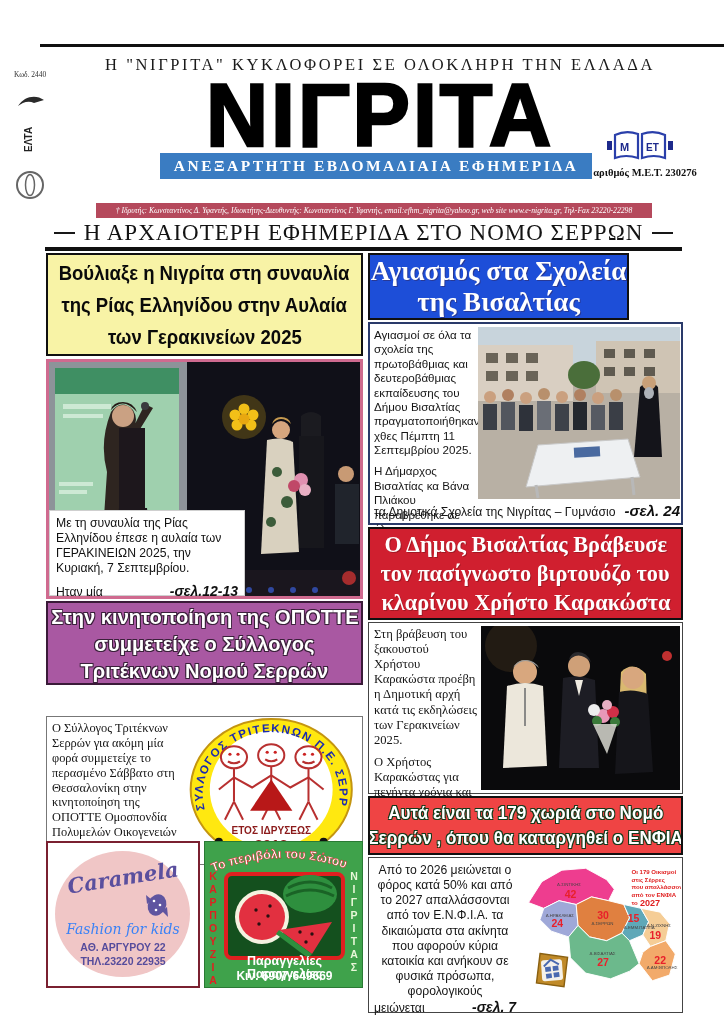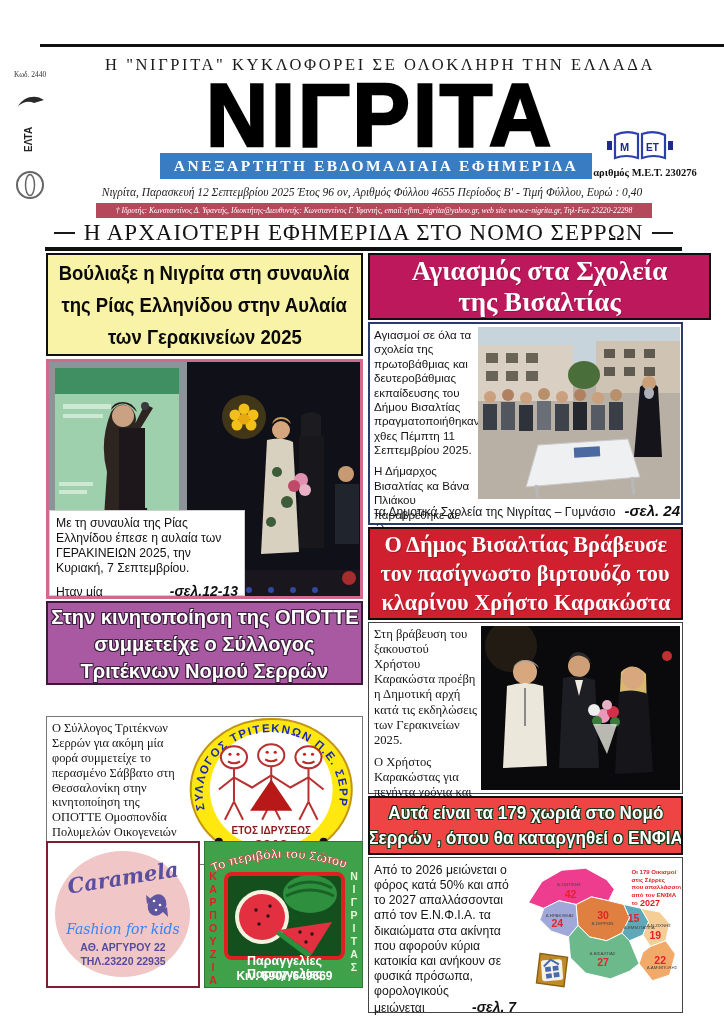--- a/index.html
+++ b/index.html
@@ -81,21 +81,20 @@
   <svg class="abs" style="left:606px;top:126px;" width="68" height="40" viewBox="0 0 68 40">
     <rect x="1" y="15" width="5" height="9" fill="#1e2a8c"></rect>
     <rect x="62" y="15" width="5" height="9" fill="#1e2a8c"></rect>
     <path d="M9,9 Q20,4 32,8 L32,32 Q20,28 9,32 Z" fill="#fff" stroke="#2a3faa" stroke-width="2.2"></path>
     <path d="M59,9 Q48,4 36,8 L36,32 Q48,28 59,32 Z" fill="#fff" stroke="#2a3faa" stroke-width="2.2"></path>
     <text x="14" y="25" font-family="Liberation Sans, sans-serif" font-size="11" font-weight="bold" fill="#1e2a8c">Μ</text>
     <text x="40" y="25" font-family="Liberation Sans, sans-serif" font-size="10" font-weight="bold" fill="#1e2a8c">ΕΤ</text>
   </svg>
   <div class="abs met-num" style="left:575px;top:167px;width:140px;">αριθμός Μ.Ε.Τ. 230276</div>
 
-  <div class="abs dateline" style="left:52px;top:186px;width:640px;">Νιγρίτα, Παρασκευή   12 Σεπτεμβρίου 2025  Έτος 96 ον, Αριθμός Φύλλου 4655   Περίοδος Β'  -  Τιμή Φύλλου, Ευρώ : 0,40</div>
 
   <div class="abs founder" style="left:96px;top:203px;width:556px;height:15px;font-style:italic;">† Ιδρυτής: Κωνσταντίνος Δ. Υφαντής,   Ιδιοκτήτης-Διευθυντής: Κωνσταντίνος Γ. Υφαντής,  email:efhm_nigrita@yahoo.gr,  web site www.e-nigrita.gr,  Τηλ-Fax 23220-22298</div>
 
   <div class="abs banner" style="left:45px;top:220px;width:637px;height:26px;">
     <span class="bline"></span>
     <span class="btxt">Η ΑΡΧΑΙΟΤΕΡΗ ΕΦΗΜΕΡΙΔΑ ΣΤΟ ΝΟΜΟ ΣΕΡΡΩΝ</span>
     <span class="bline"></span>
   </div>
 
   <div class="abs rule" style="left:45px;top:247px;width:637px;height:4px;"></div>
@@ -267,21 +266,21 @@
     <div class="abs wm-bottom" style="left:14px;bottom:4px;width:131px;font-size:12.5px;">Παραγγελίες</div>
     <div class="abs wm-bottom" style="left:14px;bottom:-12px;width:131px;font-size:12.5px;position:absolute;bottom:-12px;"></div>
     <div class="abs wm-bottom" style="left:8px;bottom:3px;width:143px;font-size:12px;transform:translateY(0);">
       <span>Κιν. 6907-649669</span>
     </div>
     <div class="abs wm-bottom" style="left:8px;bottom:17px;width:143px;font-size:12.5px;">
       <span>Παραγγελίες</span>
     </div>
   </div>
 
-  <div class="abs hbox" style="left:368px;top:253px;width:343px;height:67px;background:#be185d;">
+  <div class="abs hbox" style="left:368px;top:253px;width:261px;height:67px;background:#1d4ed8;">
     <div class="hl hl-blue">Αγιασμός στα Σχολεία</div>
     <div class="hl hl-blue">της Βισαλτίας</div>
   </div>
 
   <div class="abs artbox" style="left:368px;top:322px;width:315px;height:203px;border:2px solid #2a3a6a;">
     <div class="body-sans abs" style="left:4px;top:4px;width:102px;">
       <p>Αγιασμοί σε όλα τα σχολεία της πρωτοβάθμιας και δευτεροβάθμιας εκπαίδευσης του Δήμου Βισαλτίας πραγματοποιήθηκαν χθες Πέμπτη 11 Σεπτεμβρίου 2025.</p>
       <p>Η Δήμαρχος Βισαλτίας κα Βάνα Πλιάκου παραβρέθηκε σε όλα</p>
     </div>
     <svg class="abs" style="left:108px;top:3px;" width="202" height="172" viewBox="0 0 202 172">
@@ -377,21 +376,21 @@
     </svg>
   </div>
 
   <div class="abs hbox" style="left:368px;top:796px;width:315px;height:59px;background:#ef4444;">
     <div class="hl hl-green">Αυτά είναι τα 179 χωριά στο Νομό</div>
     <div class="hl hl-green">Σερρών , όπου θα καταργηθεί ο ΕΝΦΙΑ</div>
   </div>
 
   <div class="abs artbox" style="left:368px;top:857px;width:315px;height:156px;border:1.5px solid #444;">
     <div class="body-sans abs" style="left:5px;top:5px;width:142px;font-size:12.2px;">
-      <p style="margin-bottom:0;">Από το 2026 μειώνεται ο φόρος κατά 50% και από το 2027 απαλλάσσονται από τον Ε.Ν.Φ.Ι.Α. τα δικαιώματα στα ακίνητα που αφορούν κύρια κατοικία και ανήκουν σε φυσικά πρόσωπα, φορολογικούς</p>
+      <p style="margin-bottom:0;text-align:center;">Από το 2026 μειώνεται ο φόρος κατά 50% και από το 2027 απαλλάσσονται από τον Ε.Ν.Φ.Ι.Α. τα δικαιώματα στα ακίνητα που αφορούν κύρια κατοικία και ανήκουν σε φυσικά πρόσωπα, φορολογικούς</p>
       <div style="display:flex;justify-content:space-between;align-items:baseline;">
         <span>μειώνεται</span>
         <span class="pref" style="font-size:14px;">-σελ. 7</span>
       </div>
     </div>
     <svg class="abs" style="left:150px;top:3px;" width="162" height="148" viewBox="0 0 170 152">
       <g stroke="#ffffff" stroke-width="1">
         <path d="M10,42 L24,20 L45,8 L70,6 L92,18 L100,28 L94,40 L76,36 L60,44 L42,40 L26,48 Z" fill="#ee3d8f"></path>
         <path d="M26,48 L42,40 L60,44 L62,66 L52,78 L34,72 L22,60 Z" fill="#9fa8d8"></path>
         <path d="M60,44 L76,36 L94,40 L110,44 L116,58 L108,74 L92,82 L74,78 L62,66 Z" fill="#e08040"></path>

